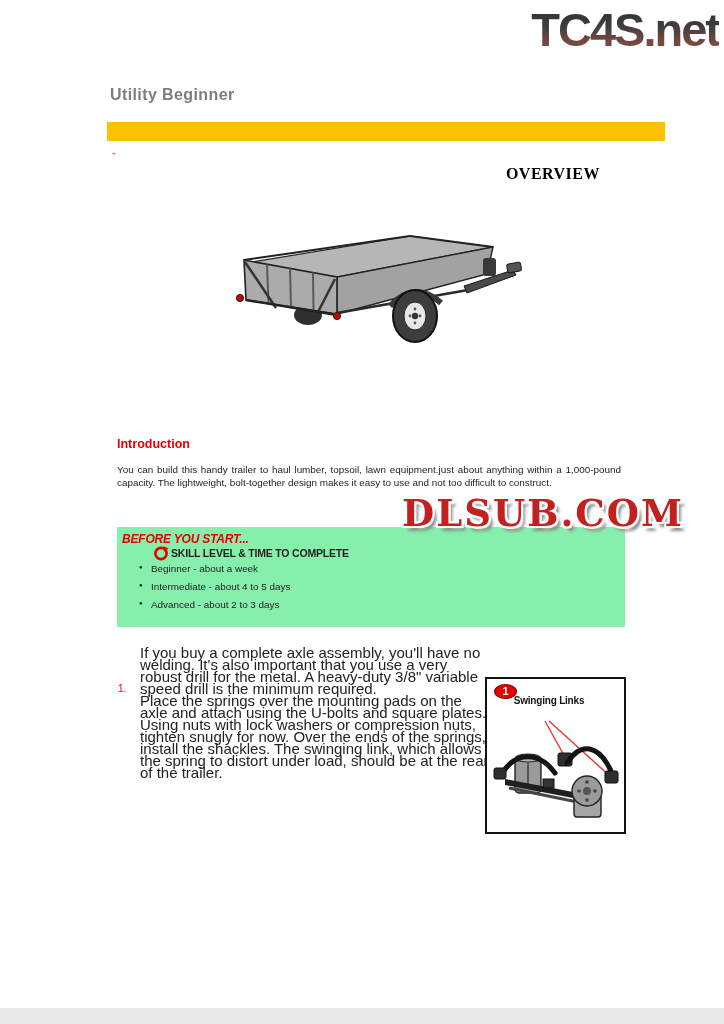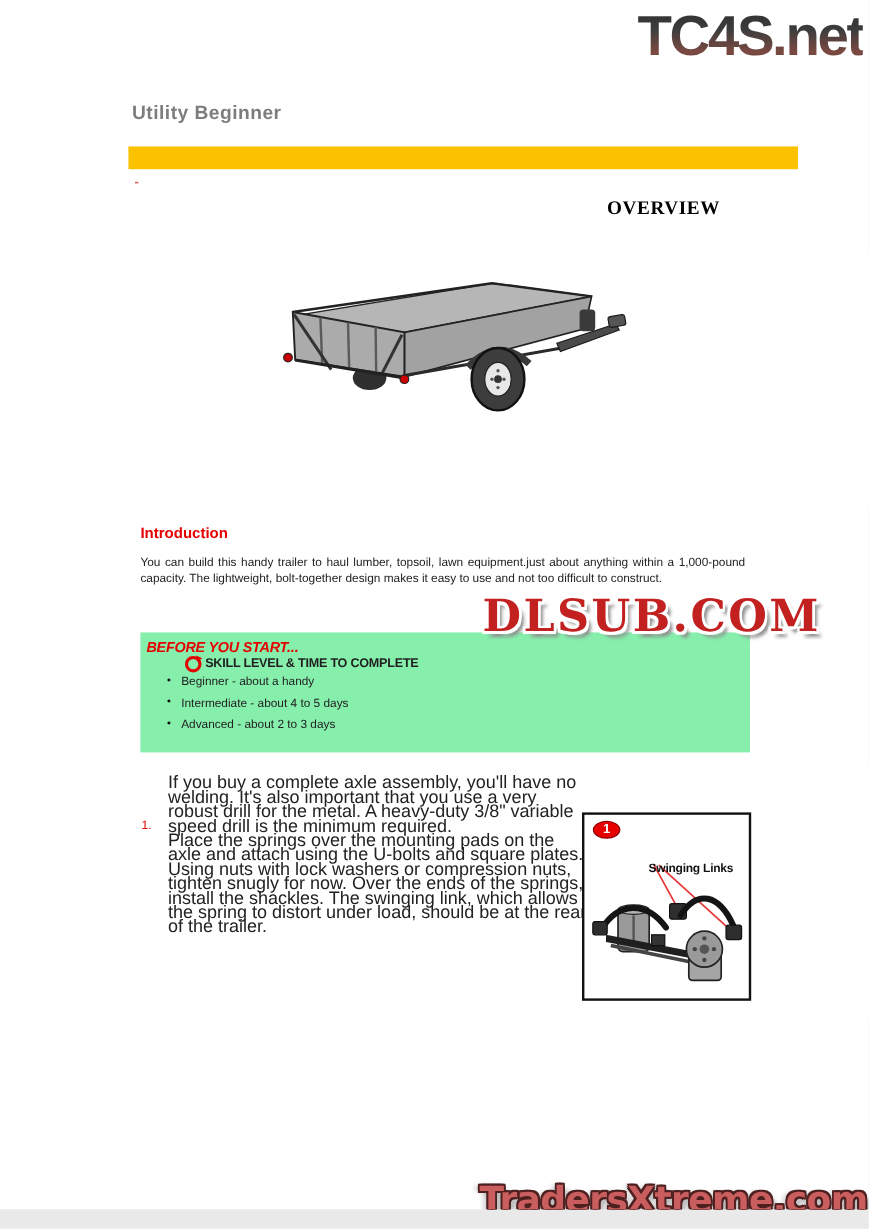--- a/index.html
+++ b/index.html
@@ -105,21 +105,21 @@
   .figure-box {
     position:absolute; left:485px; top:677px; width:141px; height:157px;
     border:2px solid #111; background:#fff;
   }
   .figure-badge {
     position:absolute; left:7px; top:5px; width:23px; height:15px;
     background:#e60000; border:1px solid #8d0000; border-radius:50%;
     color:#fff; font-weight:700; font-size:11px; line-height:13px; text-align:center;
   }
   .figure-label {
-    position:absolute; left:0; top:40px; width:124px; text-align:right;
+    position:absolute; left:0; top:16px; width:124px; text-align:center;
     font-weight:700; font-size:10px; color:#111; letter-spacing:-0.2px;
   }
   .figure-art { position:absolute; left:0; top:0; width:137px; height:153px; }
 
   
   .traders {
     position:absolute; right:1px; top:983px;
     font-family:"DejaVu Sans", sans-serif; font-weight:700; font-size:30px; letter-spacing:-0.5px;
     color:#ca5e5e;
     text-shadow:
@@ -196,21 +196,21 @@
   <div class="gray-box" style="background:#86efac;">
     <div class="bys-heading">BEFORE YOU START...</div>
     <div class="skill-row">
       <svg class="clock-icon" viewBox="0 0 17 17">
         <circle cx="8" cy="9.5" r="5.6" fill="none" stroke="#e60000" stroke-width="2.6"></circle>
         <path d="M 10.5,2.2 L 15.5,4.6 L 11.5,7.4 Z" fill="#e60000"></path>
       </svg>
       <span class="skill-heading">SKILL LEVEL &amp; TIME TO COMPLETE</span>
     </div>
     <ul class="skill-list">
-      <li class="skill-item">Beginner - about a handy</li>
+      <li class="skill-item">Beginner - about a week</li>
       <li class="skill-item">Intermediate - about 4 to 5 days</li>
       <li class="skill-item">Advanced - about 2 to 3 days</li>
     </ul>
   </div>
 
   <div class="section-heading steps-heading">STEPS</div>
   <div class="step-number">1.</div>
   <div class="step-text">If you buy a complete axle assembly, you'll have no welding. It's also important that you use a very robust drill for the metal. A heavy-duty 3/8" variable speed drill is the minimum required.
 Place the springs over the mounting pads on the axle and attach using the U-bolts and square plates. Using nuts with lock washers or compression nuts, tighten snugly for now. Over the ends of the springs, install the shackles. The swinging link, which allows the spring to distort under load, should be at the rear of the trailer.</div>
 
@@ -243,15 +243,14 @@
       <circle cx="100" cy="112" r="4" fill="#555"></circle>
       <circle cx="100" cy="103" r="1.8" fill="#444"></circle>
       <circle cx="100" cy="121" r="1.8" fill="#444"></circle>
       <circle cx="92" cy="112" r="1.8" fill="#444"></circle>
       <circle cx="108" cy="112" r="1.8" fill="#444"></circle>
     </svg>
     <div class="figure-badge">1</div>
     <div class="figure-label">Swinging Links</div>
   </div>
 
-  <div class="traders">TradersXtreme.com</div>
 
 </div>
 
 </body></html>

